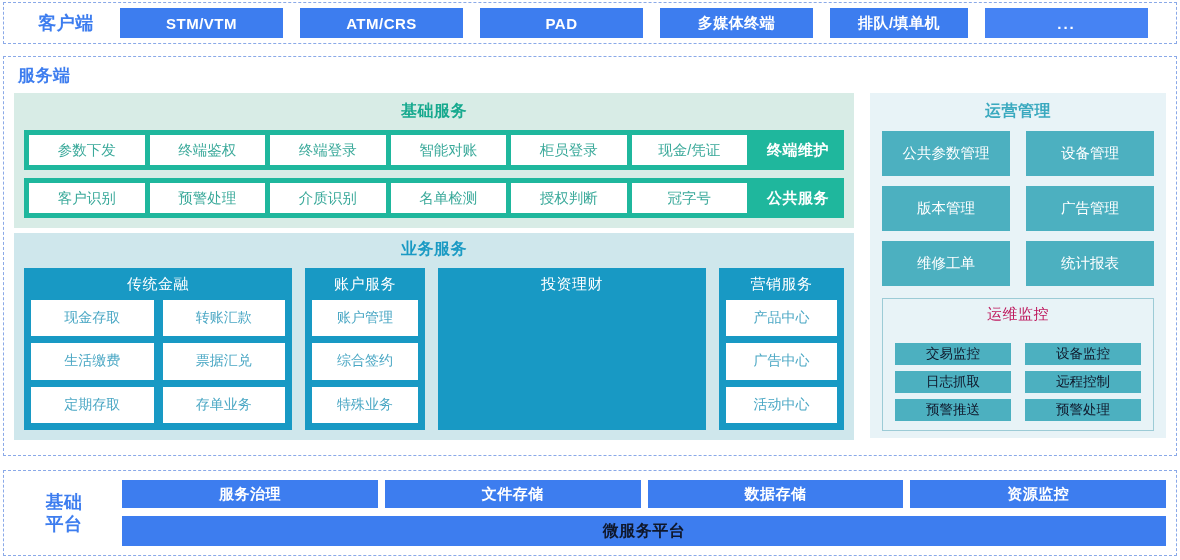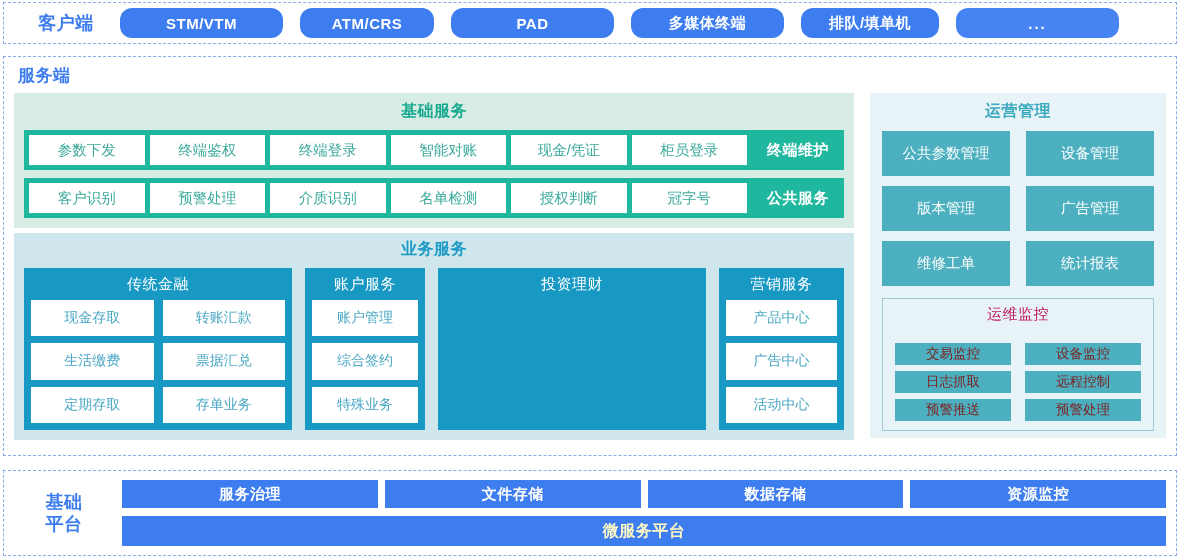--- a/index.html
+++ b/index.html
@@ -23,24 +23,24 @@
   #client-band { top: 2px; height: 42px; display: flex; align-items: center; padding: 0 8px; }
   .side-label {
     color: #3d7def; font-weight: bold; font-size: 17px;
     letter-spacing: .5px; white-space: nowrap; text-align: center;
   }
   #client-label { width: 108px; flex: 0 0 108px; font-size: 18px; }
   .client-btns { display: flex; gap: 17px; align-items: center; flex: 1; }
   .cbtn {
     background: #3d7def; color:#fff; font-weight: bold; font-size: 15px;
     height: 30px; display:flex; align-items:center; justify-content:center;
-    white-space: nowrap; letter-spacing: .5px; border-radius: 12px;
+    white-space: nowrap; letter-spacing: .5px;
   }
   .cbtn.w1 { width: 163px; }
-  .cbtn.w2 { width: 134px; }
+  .cbtn.w2 { width: 163px; }
   .cbtn.w3 { width: 163px; }
   .cbtn.w4 { width: 153px; }
   .cbtn.w5 { width: 138px; }
   .cbtn.dots { width: 163px; background: #4683f3; font-size: 15px; letter-spacing: 2px; }
 
   
   #server-band { top: 56px; height: 400px; padding: 6px 10px 8px 10px; }
   #server-label { text-align: left; width: auto; margin: 1px 0 6px 4px; font-size: 17px; }
   .server-cols { display: flex; gap: 16px; height: 345px; }
 
@@ -111,37 +111,37 @@
   .ops-grid { display:grid; grid-template-columns: 1fr 1fr; gap: 10px 16px; }
   .ops-cell {
     background:#4cb0c0; color:#fff; font-size:14.5px;
     height: 45px; display:flex; align-items:center; justify-content:center;
     white-space:nowrap;
   }
   .mon-box { border: 1px solid #9ccbd6; margin-top: 12px; padding: 6px 12px 9px 12px; }
   .mon-title { text-align:center; color:#be185d; font-size: 15px; margin-bottom: 19px; letter-spacing:.5px; }
   .mon-grid { display:grid; grid-template-columns: 1fr 1fr; gap: 6px 14px; }
   .mon-cell {
-    background:#4cb0c0; color:#7f1d1d; font-size:13.5px;
+    background:#4cb0c0; color:#0f172a; font-size:13.5px;
     height: 22px; display:flex; align-items:center; justify-content:center;
     white-space:nowrap;
   }
 
   
   #platform-band { top: 470px; height: 86px; display:flex; align-items:center; padding: 0 10px; }
   #platform-label { width: 100px; flex: 0 0 100px; line-height: 1.25; font-size: 18px; }
   .plat-right { flex:1; display:flex; flex-direction:column; gap: 8px; padding-left: 8px; }
   .plat-row-top { display:flex; gap: 7px; }
   .pbtn {
     background:#3d7def; color:#fff; font-weight:bold; font-size:15px;
     height: 28px; display:flex; align-items:center; justify-content:center;
     flex: 1 1 0; white-space:nowrap; letter-spacing:.5px;
   }
   .pbtn-wide {
-    background:#3d7def; color:#fef9c3; font-weight:bold; font-size:16px;
+    background:#3d7def; color:#0f172a; font-weight:bold; font-size:16px;
     height: 30px; display:flex; align-items:center; justify-content:center;
     letter-spacing:.5px;
   }
 </style>
 </head>
 <body>
 
 <div id="root">
 
   <div class="band" id="client-band">
@@ -164,22 +164,22 @@
       <div class="left-col">
 
         <div class="panel-basic">
           <div class="panel-title">基础服务</div>
           <div id="basic-rows">
               <div class="basic-row">
                 <div class="basic-cell">参数下发</div>
                 <div class="basic-cell">终端鉴权</div>
                 <div class="basic-cell">终端登录</div>
                 <div class="basic-cell">智能对账</div>
+                <div class="basic-cell">柜员登录</div>
                 <div class="basic-cell">现金/凭证</div>
-                <div class="basic-cell">柜员登录</div>
                 <div class="basic-tag">终端维护</div>
               </div>
               <div class="basic-row">
                 <div class="basic-cell">客户识别</div>
                 <div class="basic-cell">预警处理</div>
                 <div class="basic-cell">介质识别</div>
                 <div class="basic-cell">名单检测</div>
                 <div class="basic-cell">授权判断</div>
                 <div class="basic-cell">冠字号</div>
                 <div class="basic-tag">公共服务</div>

